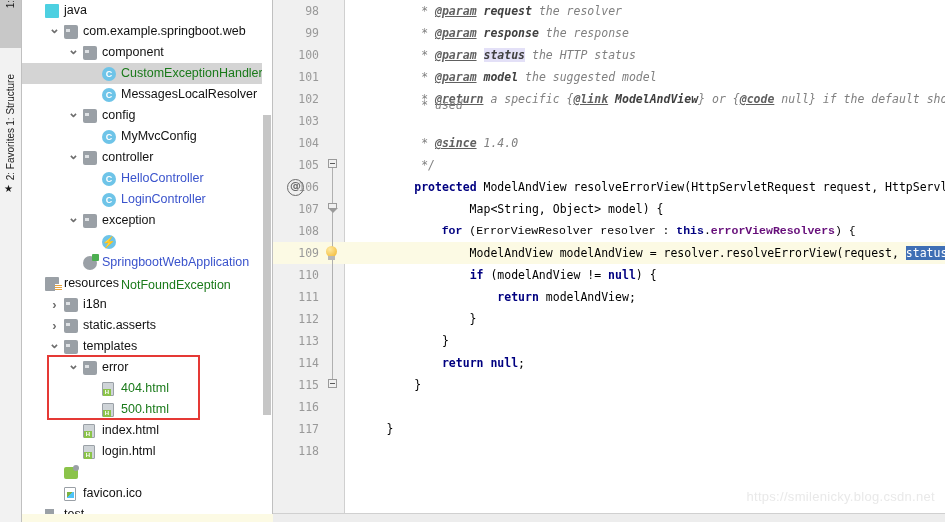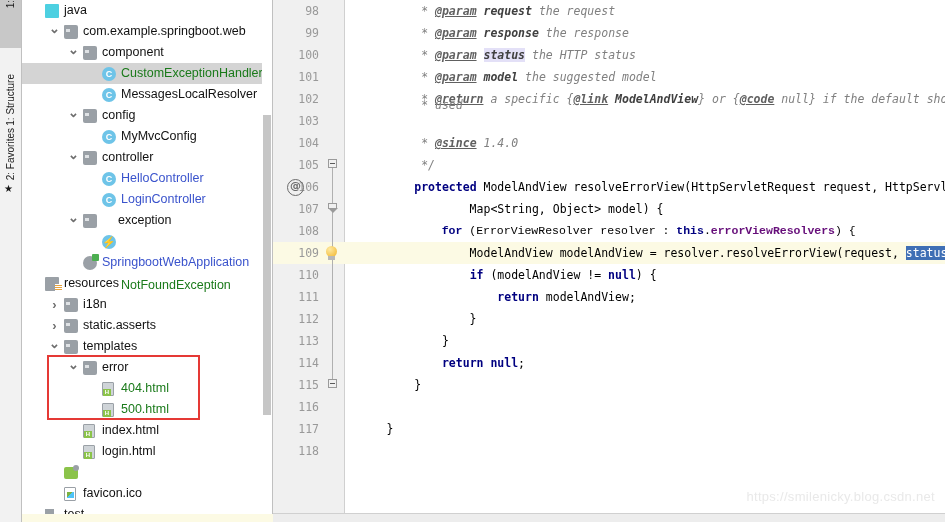--- a/index.html
+++ b/index.html
@@ -311,21 +311,21 @@
           <span class="ic ic-class" style="left: 80px;">C</span>
           <span class="lbl txt-blue" style="left: 99px;">HelloController</span>
         </div>
         <div class="row" style="top: 189px; position: absolute; left: 0px; width: 241px;">
           <span class="ic ic-class" style="left: 80px;">C</span>
           <span class="lbl txt-blue" style="left: 99px;">LoginController</span>
         </div>
         <div class="row" style="top: 210px; position: absolute; left: 0px; width: 241px;">
           <span class="arrow expanded" style="left: 46px;"></span>
           <span class="ic ic-folder" style="left: 61px;"></span>
-          <span class="lbl txt-black" style="left: 96px;">exception</span>
+          <span class="lbl txt-black" style="left: 80px;">exception</span>
         </div>
         <div class="row" style="top: 231px; position: absolute; left: 0px; width: 241px;">
           <span class="ic ic-exc" style="left: 80px;">⚡</span>
           <span class="lbl txt-green" style="left: 99px; margin-top: 44px;">NotFoundException</span>
         </div>
         <div class="row" style="top: 252px; position: absolute; left: 0px; width: 241px;">
           <span class="ic ic-spring" style="left: 61px;"></span>
           <span class="lbl txt-blue" style="left: 80px;">SpringbootWebApplication</span>
         </div>
         <div class="row" style="top: 273px; position: absolute; left: 0px; width: 241px;">
@@ -388,21 +388,21 @@
     </div>
   </div>
 
   <div class="editor">
     <div class="gutter"></div>
     <div class="gutter-sep"></div>
     <div class="code-area" id="code">
         <div class="caret-row-gutter" style="top: 242px;"></div>
         <div class="caret-row" style="top: 242px;"></div>
         <div class="ln" style="top: 0px;">98</div>
-        <div class="cl" style="top: 0px;"><span class="jd">           * </span><span class="jd-tag">@param</span><span class="jd"> </span><span class="jd-b">request</span><span class="jd"> the request</span></div>
+        <div class="cl" style="top: 0px;"><span class="jd">           * </span><span class="jd-tag">@param</span><span class="jd"> </span><span class="jd-b">request</span><span class="jd"> the resolver</span></div>
         <div class="ln" style="top: 22px;">99</div>
         <div class="cl" style="top: 22px;"><span class="jd">           * </span><span class="jd-tag">@param</span><span class="jd"> </span><span class="jd-b">response</span><span class="jd"> the response</span></div>
         <div class="ln" style="top: 44px;">100</div>
         <div class="cl" style="top: 44px;"><span class="jd">           * </span><span class="jd-tag">@param</span><span class="jd"> </span><span class="jd-b sel-lav">status</span><span class="jd"> the HTTP status</span></div>
         <div class="ln" style="top: 66px;">101</div>
         <div class="cl" style="top: 66px;"><span class="jd">           * </span><span class="jd-tag">@param</span><span class="jd"> </span><span class="jd-b">model</span><span class="jd"> the suggested model</span></div>
         <div class="ln" style="top: 88px;">102</div>
         <div class="cl" style="top: 88px;"><span class="jd">           * </span><span class="jd-tag">@return</span><span class="jd"> a specific {</span><span class="jd-tag">@link</span><span class="jd"> </span><span class="jd-b">ModelAndView</span><span class="jd">} or {</span><span class="jd-tag">@code</span><span class="jd"> null} if the default shou</span></div>
         <div class="ln" style="top: 110px;">103</div>
         <div class="cl" style="top: 94px;"><span class="jd">           * used</span></div>

